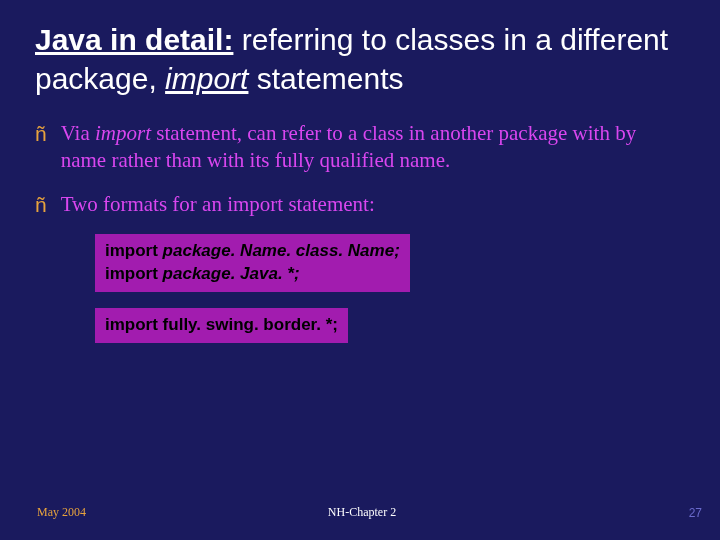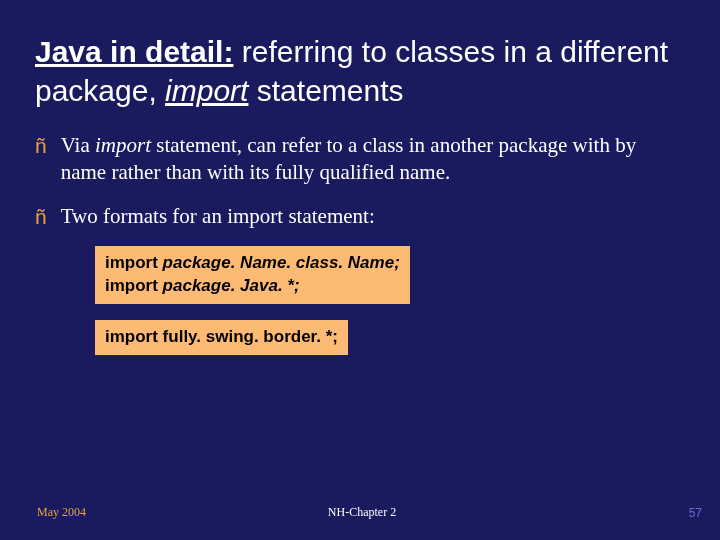--- a/index.html
+++ b/index.html
@@ -7,21 +7,20 @@
     width: 720px;
     height: 540px;
     background: #1a1a5e;
     font-family: Georgia, 'Times New Roman', serif;
     color: #fff;
     position: relative;
     overflow: hidden;
   }
   .slide {
     padding: 20px 35px 0 35px;
-    margin-top: 12px;
   }
   .title {
     font-family: 'Comic Sans MS', cursive, sans-serif;
     font-size: 30px;
     color: #fff;
     line-height: 1.3;
     margin-bottom: 22px;
   }
   .title-bold {
     font-weight: bold;
@@ -37,25 +36,25 @@
     font-size: 21px;
     line-height: 1.3;
   }
   .bullet-marker {
     color: #e8a33d;
     margin-right: 14px;
     font-family: Wingdings, Arial;
     flex-shrink: 0;
   }
   .bullet-text {
-    color: #ffffff;
+    color: #d946ef;
   }
   .italic { font-style: italic; }
   .code-box {
-    background: #fdba74;
+    background: #a21caf;
     color: #000;
     font-family: Arial, Helvetica, sans-serif;
     font-size: 17px;
     font-weight: bold;
     padding: 6px 10px;
     margin-left: 60px;
     margin-bottom: 16px;
     display: inline-block;
     line-height: 1.35;
   }
@@ -127,14 +126,14 @@
     <div class="code-box">
       <div class="code-line"><span class="kw">import</span><span> fully. swing. border. *;</span></div>
     </div>
   </div>
 
 </div>
 
 <div class="footer">
   <span class="footer-left">May 2004</span>
   <span class="footer-center">NH-Chapter 2</span>
-  <span class="footer-right">57</span>
+  <span class="footer-right">27</span>
 </div>
 
 </body></html>

